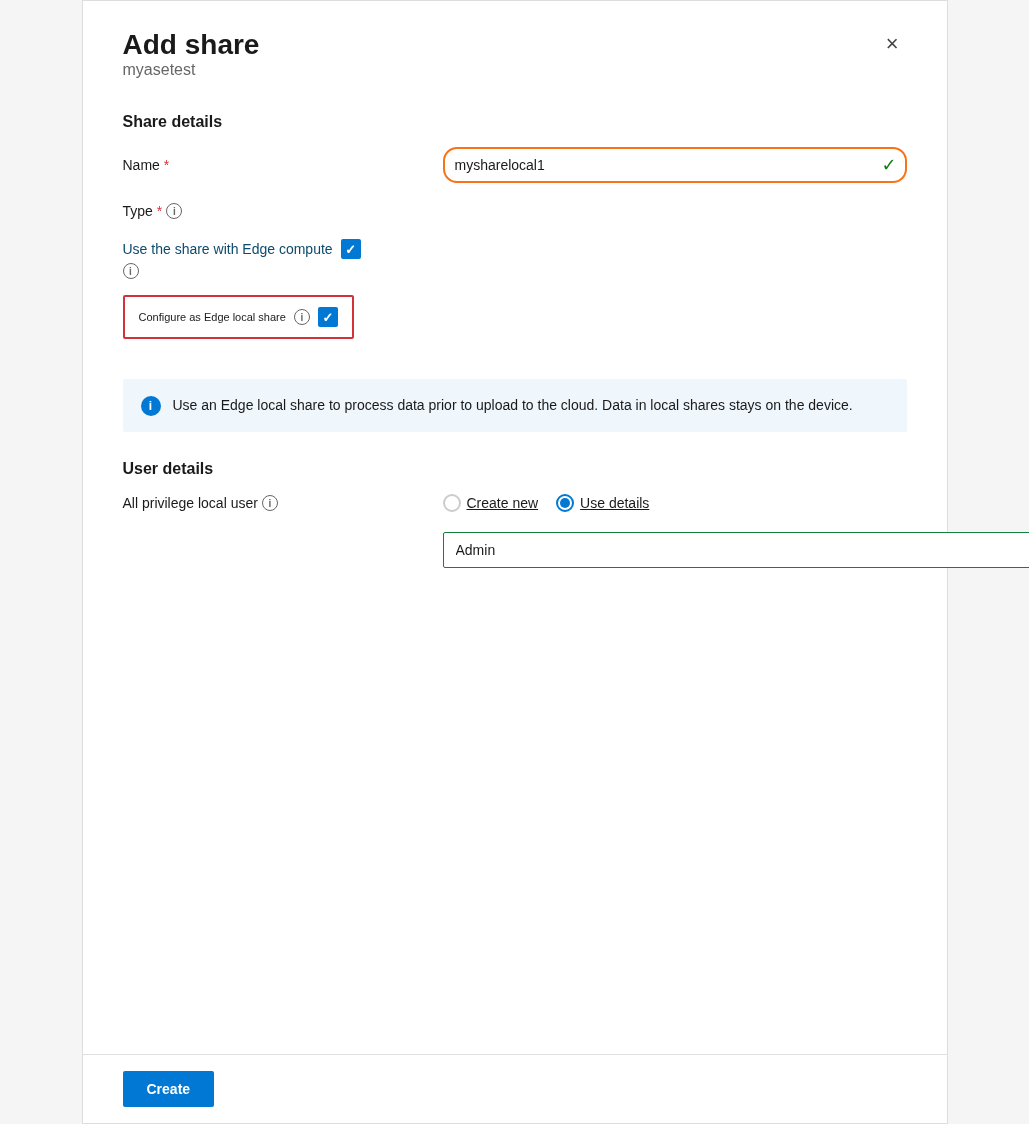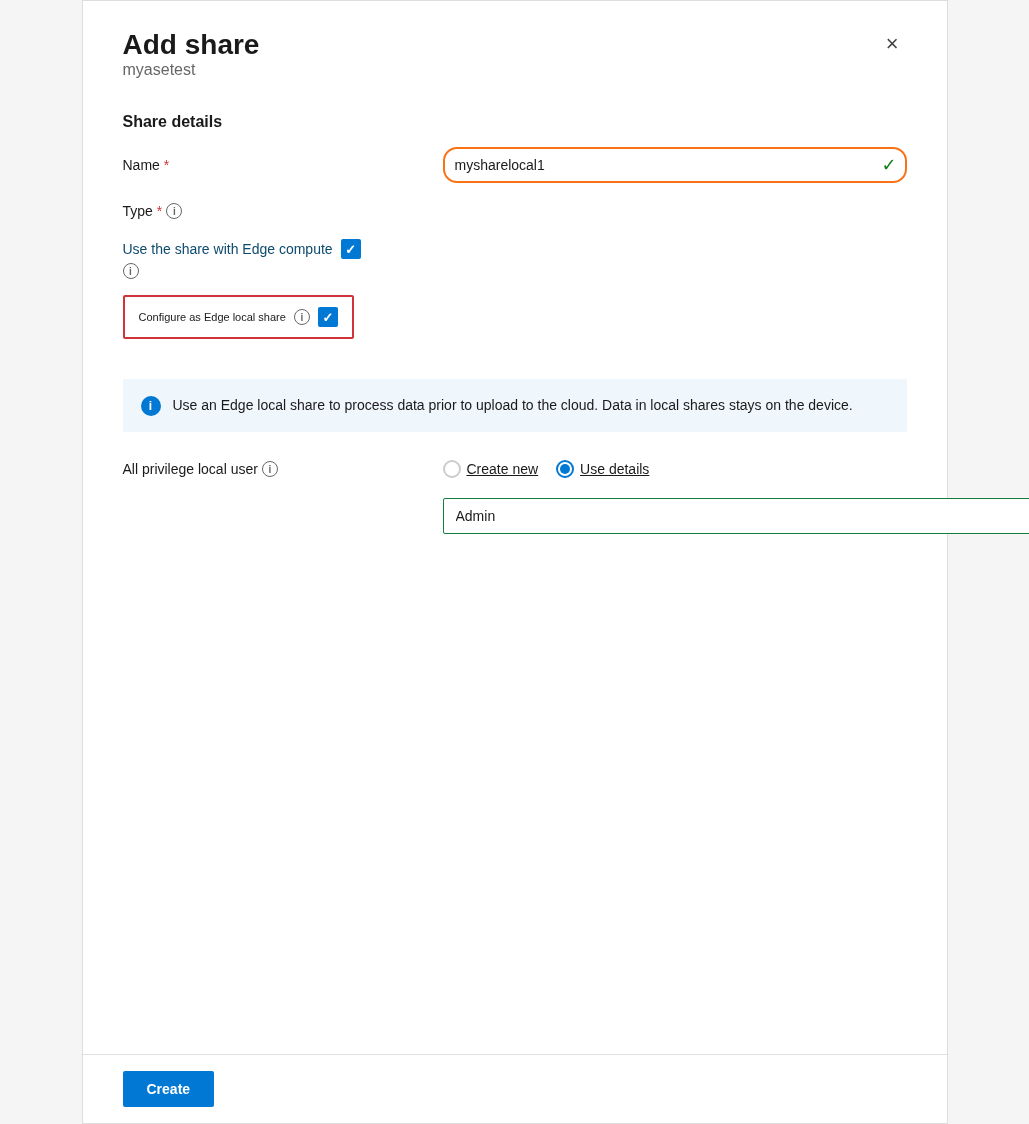--- a/index.html
+++ b/index.html
@@ -343,20 +343,21 @@
         </div>
       </div>
 
       <div class="info-banner">
         <span class="info-banner-icon">i</span>
         <span class="info-banner-text">Use an Edge local share to process data prior to upload to the cloud. Data in local shares stays on the device.</span>
       </div>
     </div>
 
     <div>
+      <div class="section-title">User details</div>
 
       <div class="field-row">
         <div class="field-label">
           <span>All privilege local user</span>
           <span class="info-icon">i</span>
         </div>
         <div class="radio-group">
           <div class="radio-option">
             <div class="radio-outer"></div>
             <span class="radio-label">Create new</span>

